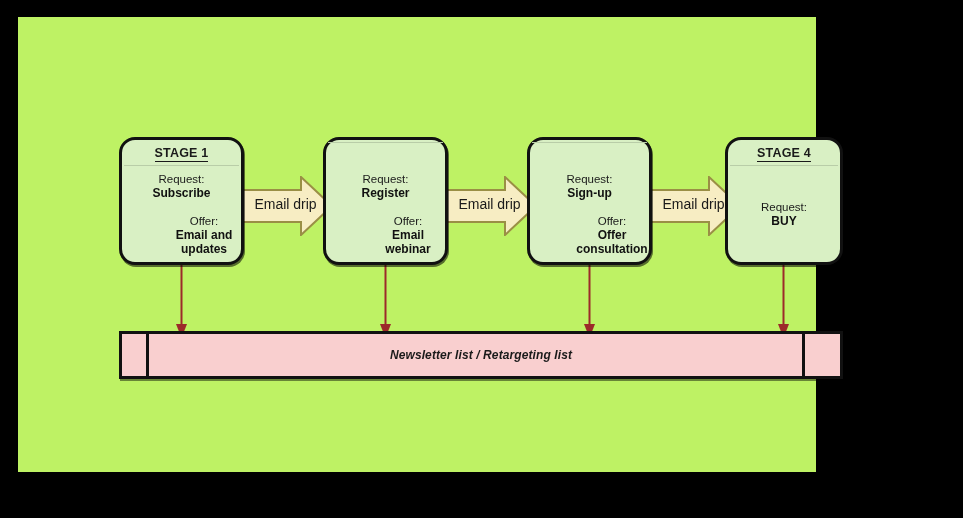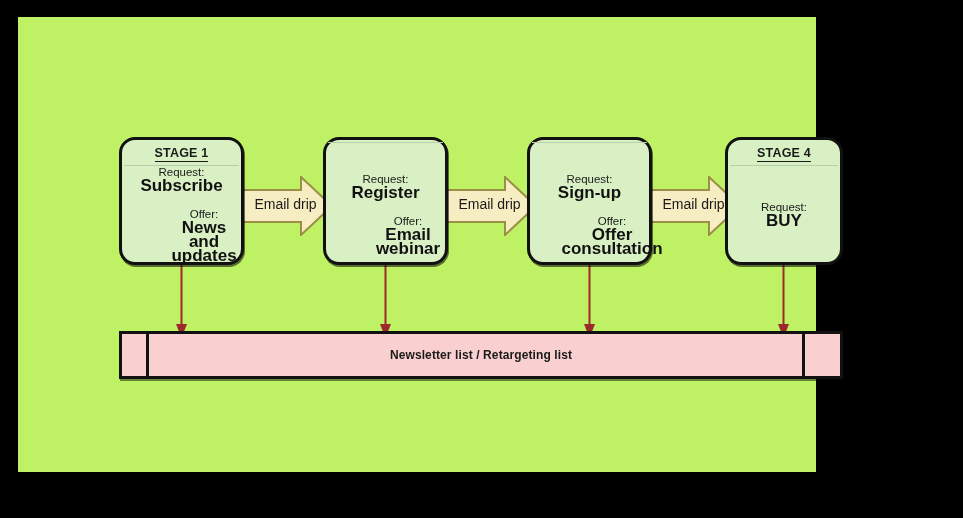--- a/index.html
+++ b/index.html
@@ -80,21 +80,21 @@
   }
   .kv + .kv { margin-top: 14px; margin-left: 45px; }
   .kv-label {
     display: block;
     font-size: 11.5px;
     color: #1a1a1a;
     font-weight: normal;
   }
   .kv-value {
     display: block;
-    font-size: 17px;
+    font-size: 12px;
     color: #111111;
     font-weight: bold;
   }
 
   
   .drip {
     position: absolute;
     top: 159px;
     height: 60px;
     z-index: 2;
@@ -149,41 +149,42 @@
   #list-label {
     position: absolute;
     left: 0; right: 0; top: 0; bottom: 0;
     display: flex;
     align-items: center;
     justify-content: center;
     font-size: 12px;
     font-weight: bold;
     color: #1a1a1a;
     letter-spacing: 0.1px;
+    font-style: italic;
   }
 </style>
 </head>
 <body>
 
 <div id="frame">
   <div id="canvas">
 
     <div class="stage-box" style="left:101px; width:125px;">
       <div class="stage-title">
         <span>STAGE 1</span>
       </div>
       <div class="stage-sep"></div>
       <div class="stage-body">
         <div class="kv">
           <span class="kv-label">Request:</span>
           <span class="kv-value">Subscribe</span>
         </div>
         <div class="kv">
           <span class="kv-label">Offer:</span>
-          <span class="kv-value">News and updates</span>
+          <span class="kv-value">Email and updates</span>
         </div>
       </div>
     </div>
 
     <div class="drip d1" style="left:220px; width:95px;">
       <svg width="95" height="60" viewBox="0 0 95 60">
         <polygon points="1,14 63,14 63,1 94,30 63,59 63,46 1,46" fill="#f7edc3" stroke="#9a8f45" stroke-width="2" stroke-linejoin="miter"></polygon>
       </svg>
       <div class="drip-label">Email drip</div>
     </div>

